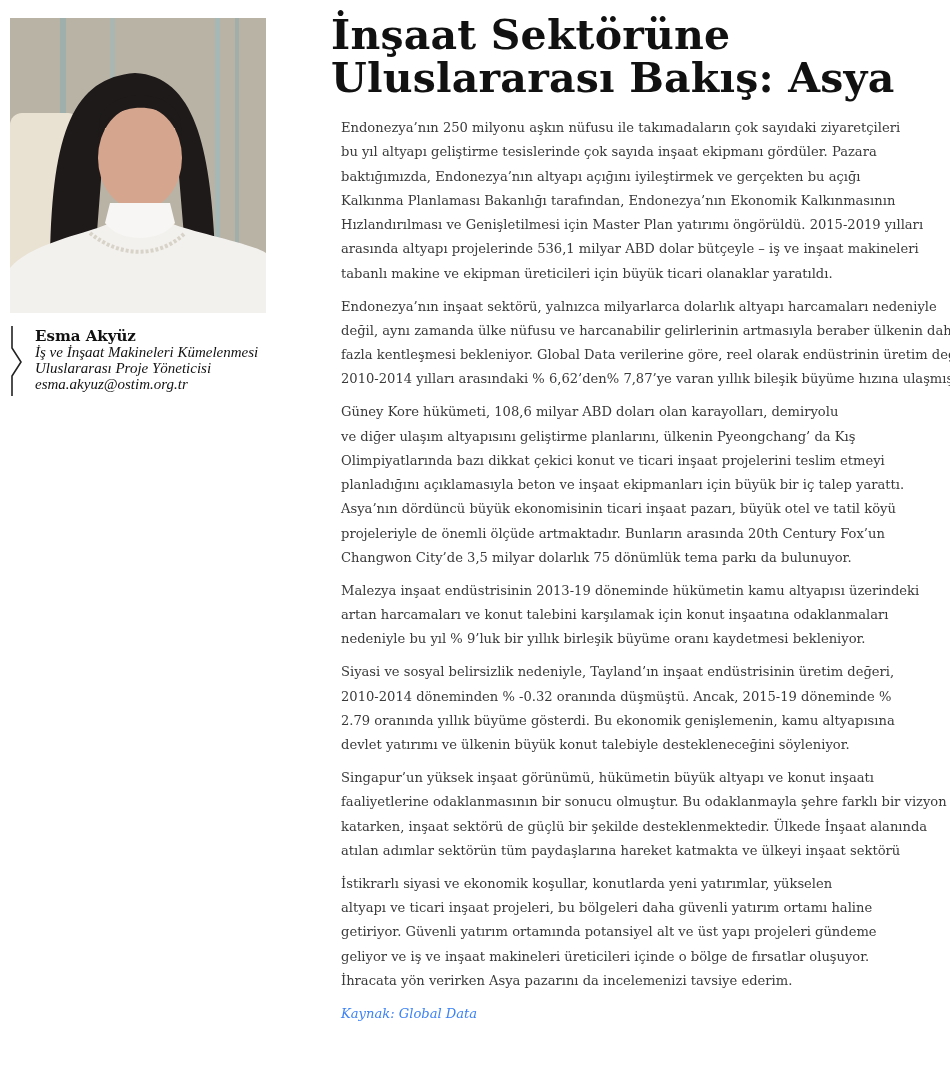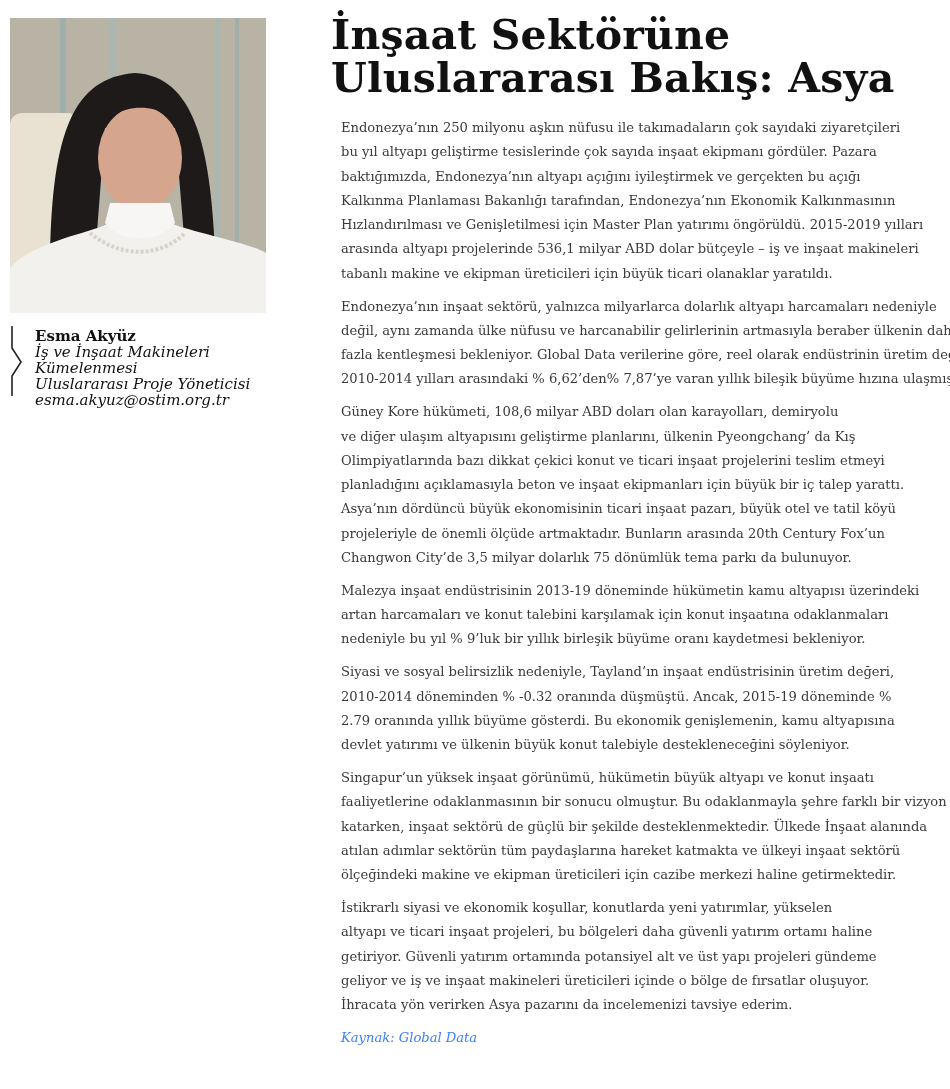--- a/index.html
+++ b/index.html
@@ -8,21 +8,21 @@
       position: absolute; left: 10px; top: 18px; width: 256px; height: 295px;
       overflow: hidden; background: #cfc9bd;
     }
     .photo svg { display: block; width: 100%; height: 100%; }
     .author {
       position: absolute; left: 10px; top: 326px; width: 290px; height: 70px;
     }
     .author .bracket { position: absolute; left: 0; top: 0; width: 14px; height: 70px; }
     .author .info { position: absolute; left: 25px; top: 2px; font-family: "DejaVu Serif", serif; font-size: 15px; line-height: 16px; color: #111; }
     .author .name { font-weight: bold; font-style: normal; }
-    .author .role, .author .email { font-style: italic; }
+    .author .role, .author .email { font-style: italic; font-family: Liberation Serif, serif; }
     .title {
       position: absolute; left: 331px; top: 14px; margin: 0;
       font-family: "DejaVu Serif", serif; font-weight: bold; font-size: 41px; line-height: 43px;
       color: #111; letter-spacing: 0.2px;
     }
     .article {
       position: absolute; left: 331px; top: 116px; width: 605px;
       font-family: "DejaVu Serif", serif; font-size: 13.1px; line-height: 24.3px; color: #3a3a3a; margin-left: 10px;
     }
     .article p { margin: 0 0 8.5px 0; }
@@ -101,21 +101,20 @@
         <span class="line">Siyasi ve sosyal belirsizlik nedeniyle, Tayland’ın inşaat endüstrisinin üretim değeri,</span>
         <span class="line">2010-2014 döneminden % -0.32 oranında düşmüştü. Ancak, 2015-19 döneminde %</span>
         <span class="line">2.79 oranında yıllık büyüme gösterdi. Bu ekonomik genişlemenin, kamu altyapısına</span>
         <span class="line">devlet yatırımı ve ülkenin büyük konut talebiyle destekleneceğini söyleniyor.</span>
       </p>
       <p>
         <span class="line">Singapur’un yüksek inşaat görünümü, hükümetin büyük altyapı ve konut inşaatı</span>
         <span class="line">faaliyetlerine odaklanmasının bir sonucu olmuştur. Bu odaklanmayla şehre farklı bir vizyon</span>
         <span class="line">katarken, inşaat sektörü de güçlü bir şekilde desteklenmektedir. Ülkede İnşaat alanında</span>
         <span class="line">atılan adımlar sektörün tüm paydaşlarına hareket katmakta ve ülkeyi inşaat sektörü</span>
-        <span class="line">ölçeğindeki makine ve ekipman üreticileri için cazibe merkezi haline getirmektedir.</span>
       </p>
       <p>
         <span class="line">İstikrarlı siyasi ve ekonomik koşullar, konutlarda yeni yatırımlar, yükselen</span>
         <span class="line">altyapı ve ticari inşaat projeleri, bu bölgeleri daha güvenli yatırım ortamı haline</span>
         <span class="line">getiriyor. Güvenli yatırım ortamında potansiyel alt ve üst yapı projeleri gündeme</span>
         <span class="line">geliyor ve iş ve inşaat makineleri üreticileri içinde o bölge de fırsatlar oluşuyor.</span>
         <span class="line">İhracata yön verirken Asya pazarını da incelemenizi tavsiye ederim.</span>
       </p>
     </div>
   <div class="source">Kaynak:  Global Data</div>

